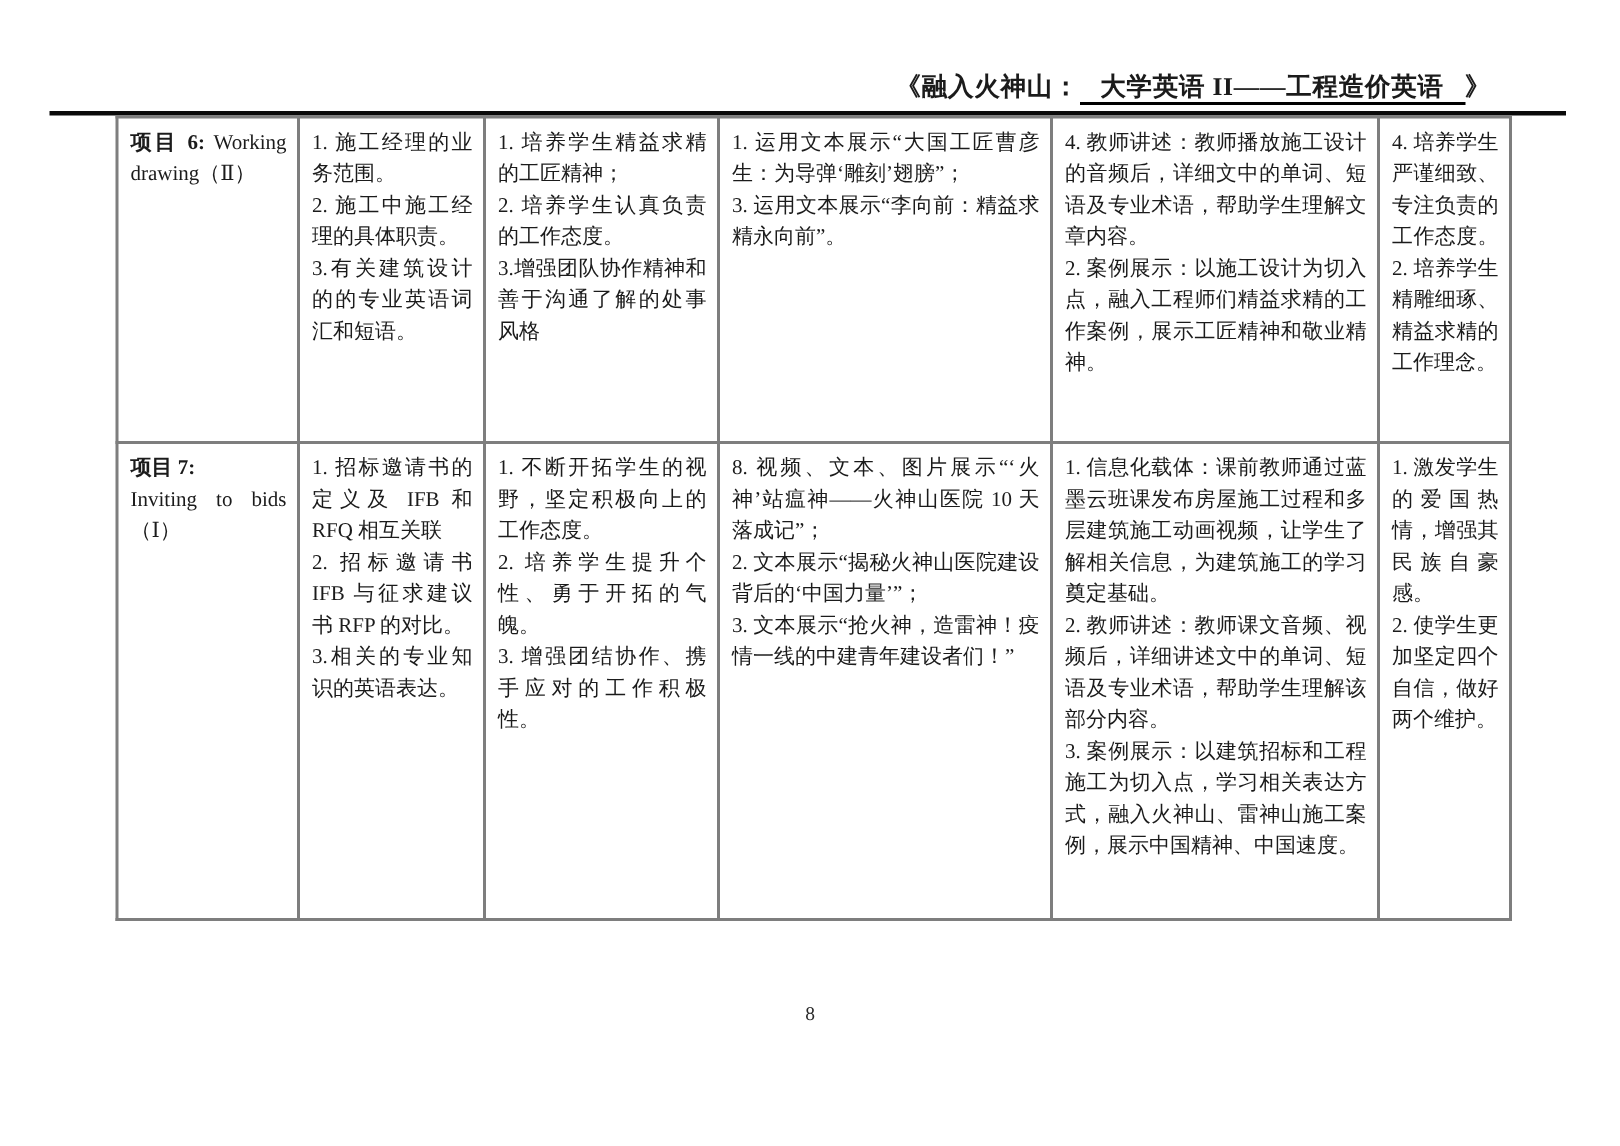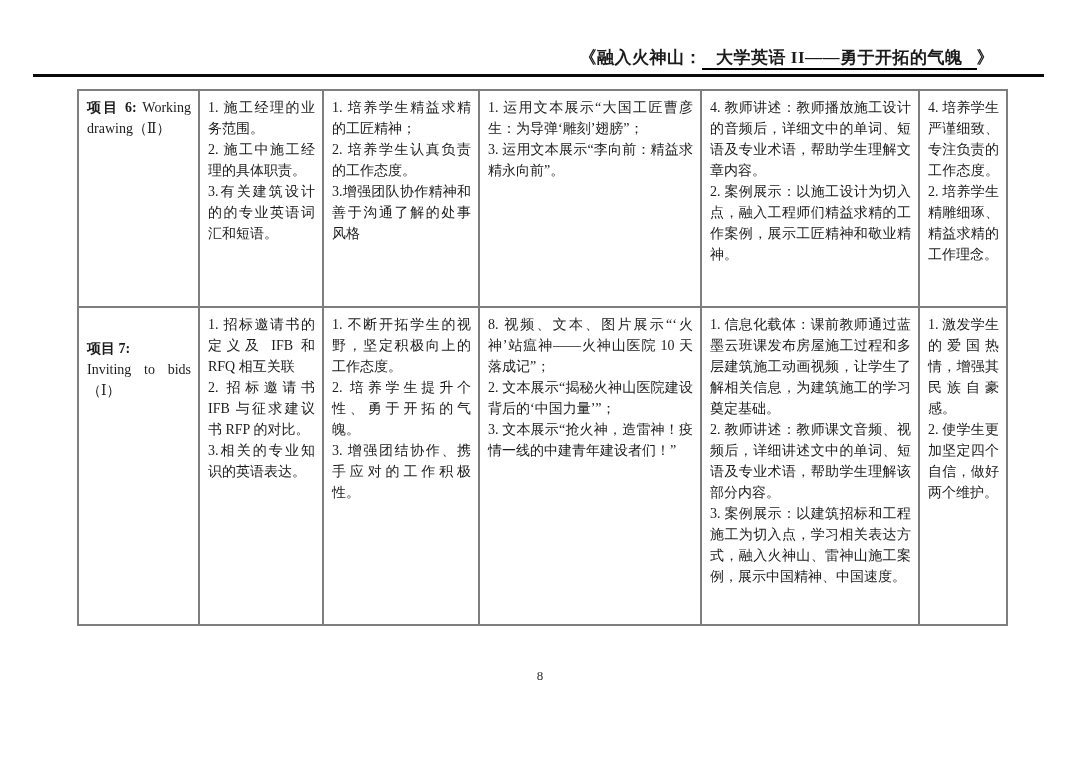--- a/index.html
+++ b/index.html
@@ -19,57 +19,57 @@
     border-bottom:2px solid #000;
     padding:0 14px 1px 14px;
   }
 
   .header-rule {
     position:absolute; left:33px; top:74px;
     width:1011px; height:3px; background:#0a0a0a;
   }
 
   table.schedule {
-    position:absolute; left:77px; top:89px;
+    position:absolute; left:77px; top:77px;
     width:929px; border-collapse:collapse; table-layout:fixed;
   }
   table.schedule td {
     border:2px solid #7e7e7e;
     vertical-align:top;
     padding:6px 7px 4px 8px;
     font-size:14px; line-height:21px;
     text-align:justify;
     text-justify:inter-character;
     overflow:hidden;
   }
   table.schedule tr.row-1 { height:217px; }
   table.schedule tr.row-2 { height:318px; }
 
   td.label-cell {
     vertical-align:middle; text-align:center;
     font-size:15px; line-height:23px;
     padding:4px 5px;
   }
   .project-number { font-weight:bold; }
-  .project-number.block { display:block;margin-top:24px; }
+  .project-number.block { display:block; }
 
   .cell-text { white-space:pre-line; }
 
   .page-number {
     position:absolute; top:668px; left:0; width:100%;
     text-align:center; font-size:13px; color:#2a2a2a;
   }
 </style>
 </head>
 <body>
 
 <div class="page">
 
   <div class="doc-header">
-    <span>《融入火神山：</span><span class="underlined">大学英语 II——勇于开拓的气魄</span><span>》</span>
+    <span>《融入火神山：</span><span class="underlined">大学英语 II——工程造价英语</span><span>》</span>
   </div>
 
   <div class="header-rule"></div>
 
   <table class="schedule">
     <colgroup>
       <col style="width:121px">
         <col style="width:124px">
         <col style="width:156px">
       <col style="width:222px">

